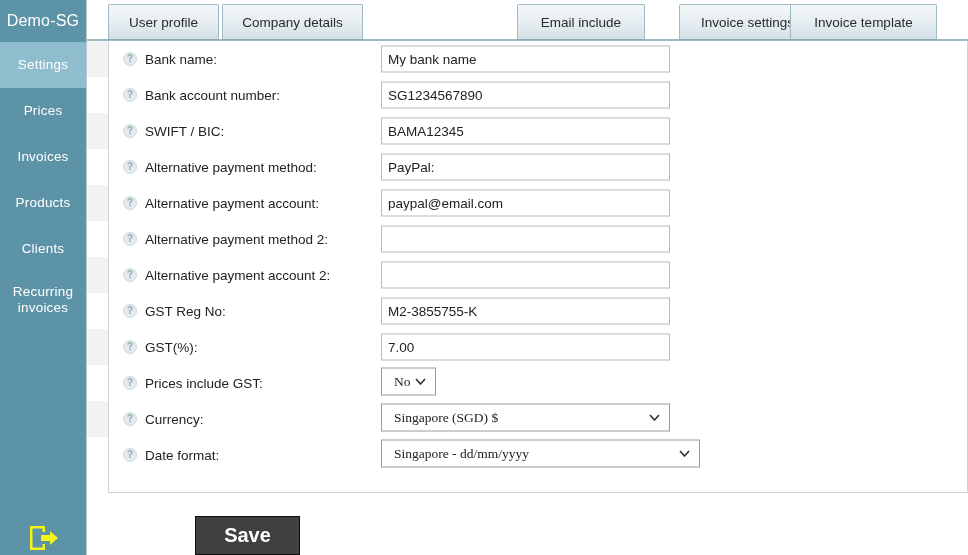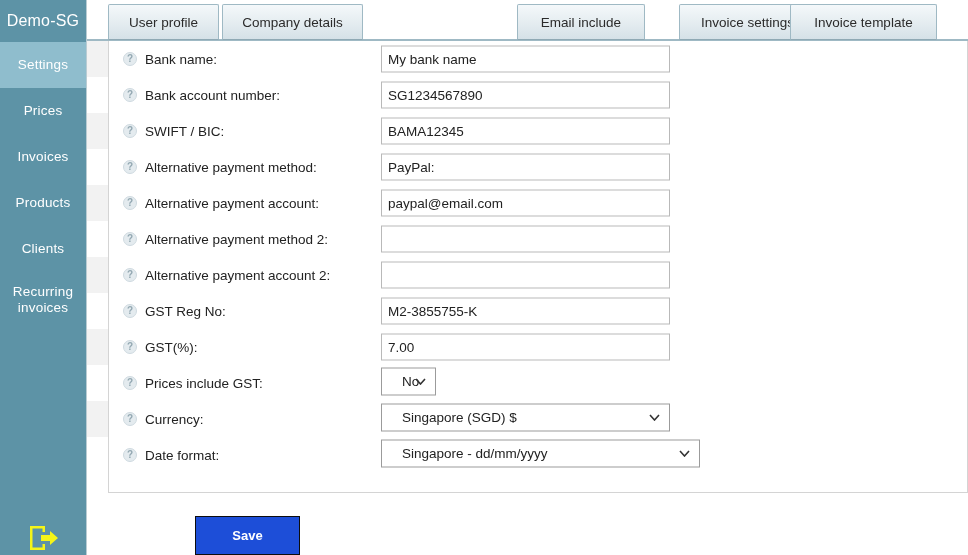--- a/index.html
+++ b/index.html
@@ -108,38 +108,39 @@
     border:1px solid #b9b9b9;background:#ffffff;
     outline:none;
   }
   .sel{
     position:relative;display:inline-block;
     box-sizing:border-box;height:28px;
     border:1px solid #9b9b9b;background:#ffffff;
     font-size:13.5px;color:#222;
   }
   .sel .sel-text{
-    position:absolute;left:20px;top:50%;transform:translateY(-50%);
+    position:absolute;left:12px;top:50%;transform:translateY(-50%);
     white-space:nowrap;
+    font-family:Liberation Serif, serif;
   }
   .sel .chev{
     position:absolute;right:9px;top:50%;
     transform:translateY(-50%);
     width:11px;height:7px;
   }
   .sel.small{width:55px;}
   .sel.medium{width:289px;}
   .sel.large{width:319px;}
 
   
   .save-wrap{position:absolute;left:108px;top:516px;z-index:6;}
   .save-btn{
     width:105px;height:39px;
-    background:#1d4ed8;border:1px solid #0d0d0d;
-    color:#ffffff;font-weight:bold;font-size:13px;
+    background:#404040;border:1px solid #0d0d0d;
+    color:#ffffff;font-weight:bold;font-size:20px;
     font-family:"Liberation Sans", sans-serif;
     cursor:pointer;
   }
 </style>
 </head>
 <body>
 
 <div class="app">
 
   <div class="sidebar">

